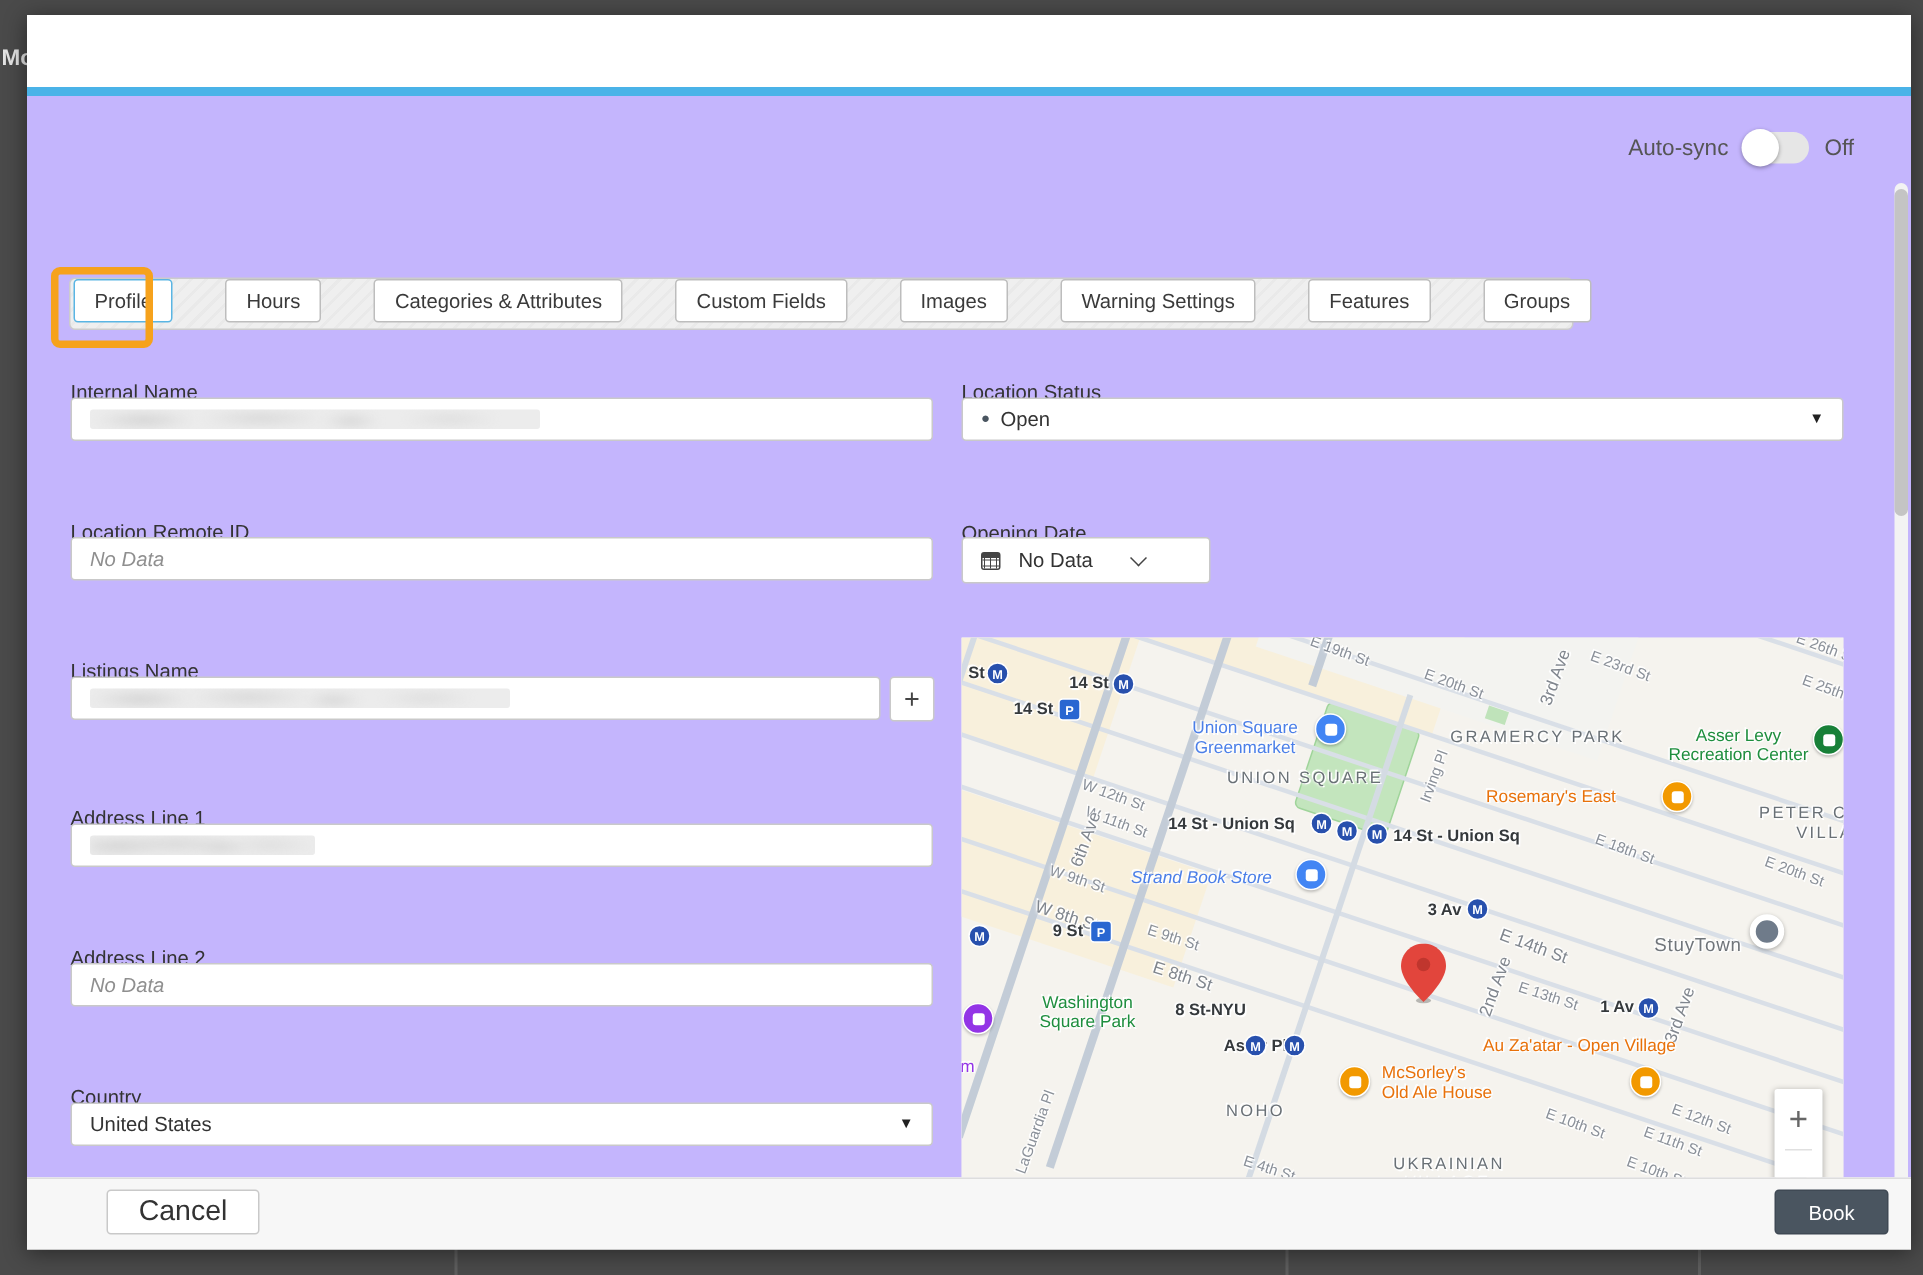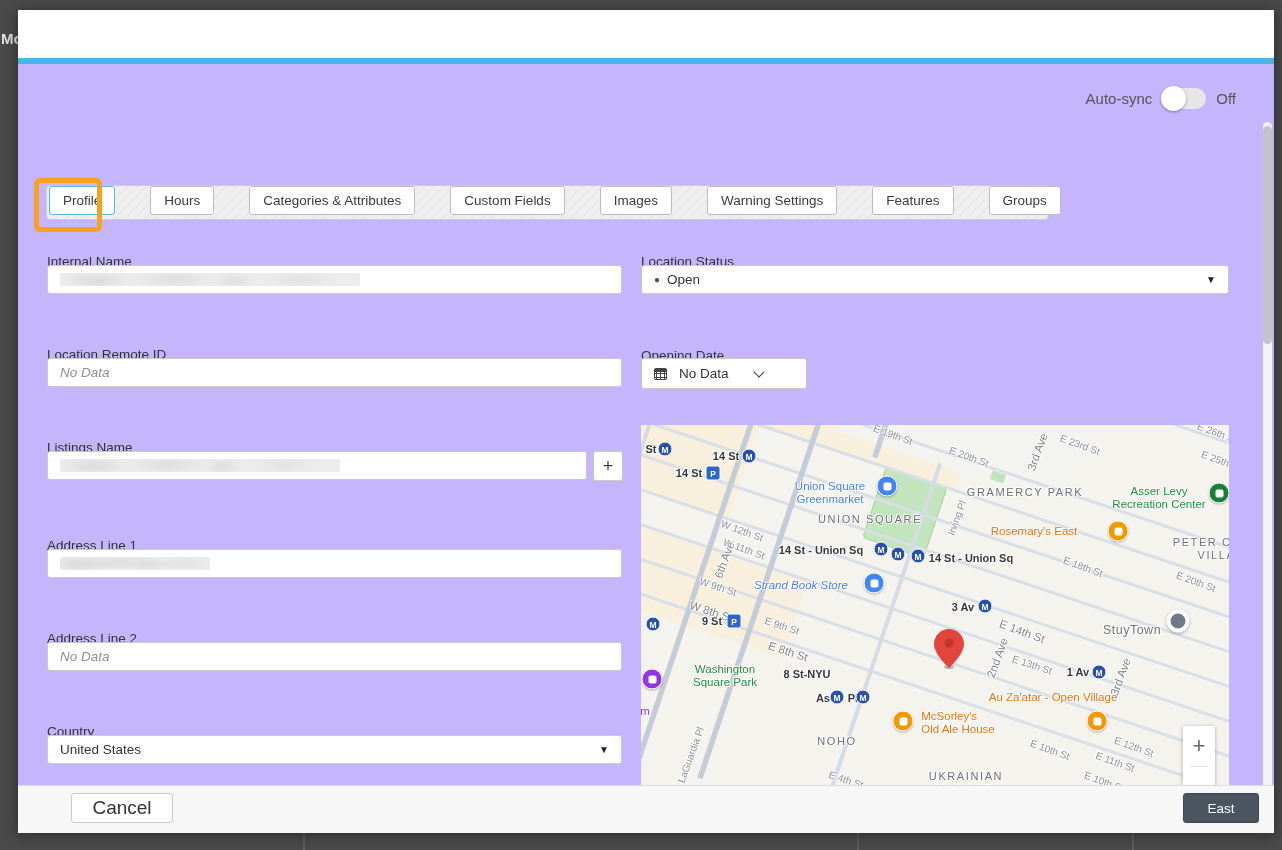--- a/index.html
+++ b/index.html
@@ -364,15 +364,15 @@
 
     </div>
 
     <div class="sbtrack">
       <div class="sbthumb"></div>
     </div>
   </div>
 
   <div class="mfooter">
     <div class="btn-cancel">Cancel</div>
-    <div class="btn-save">East</div>
+    <div class="btn-save">Book</div>
   </div>
 </div>
 
 </body></html>

